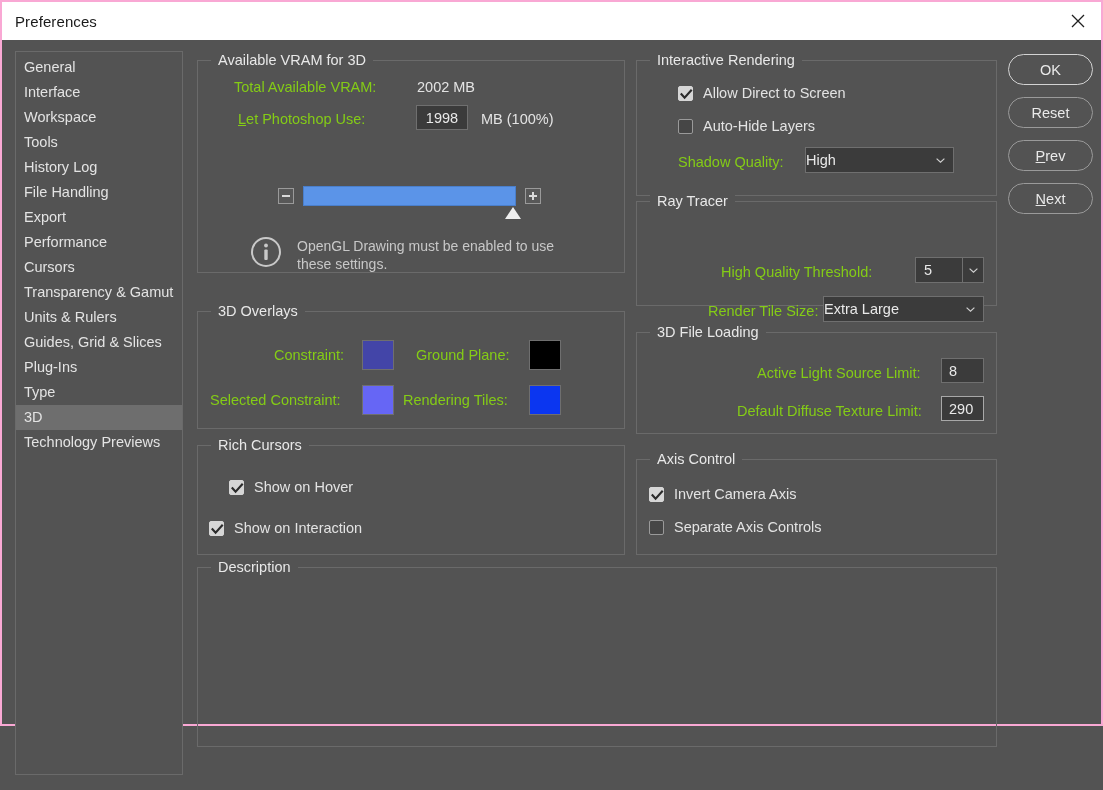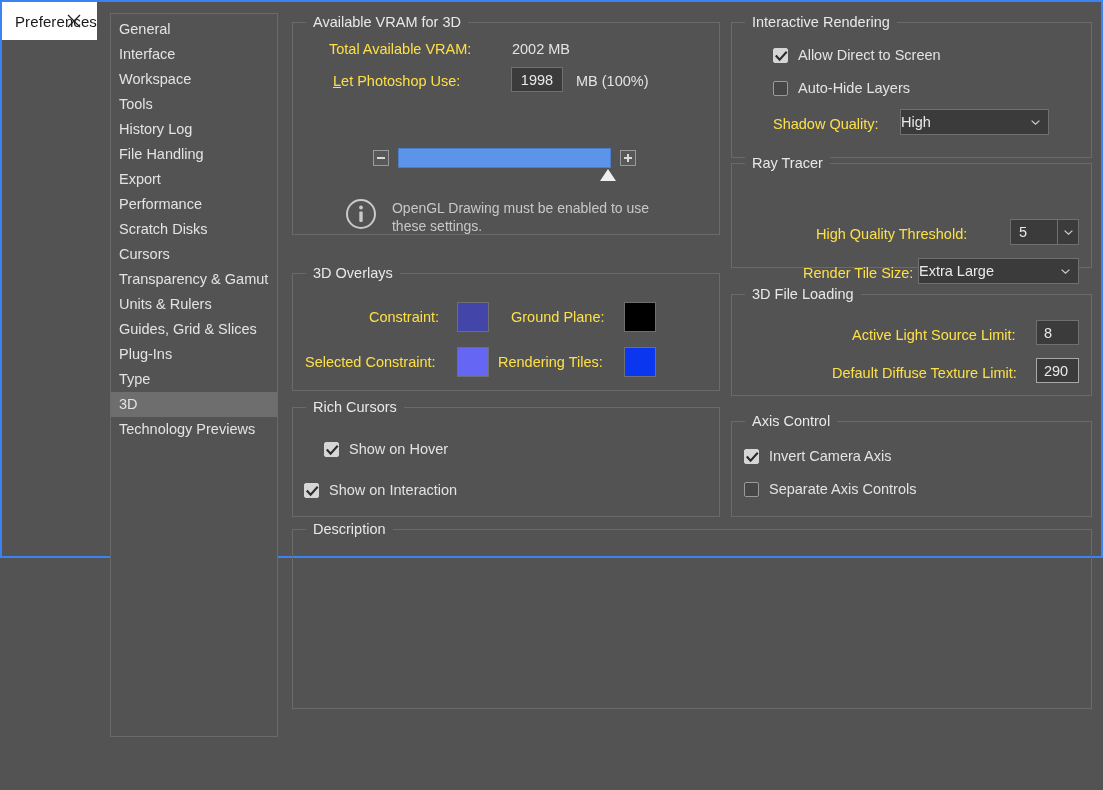--- a/index.html
+++ b/index.html
@@ -12,25 +12,26 @@
     height: 790px;
     overflow: hidden;
     font-family: "Liberation Sans", sans-serif;
     -webkit-font-smoothing: antialiased;
   }
 
   #window {
     position: absolute;
     left: 0; top: 0;
     width: 1103px;
-    height: 558px;
-    box-sizing: border-box;
-    border: 2px solid #3b82f6;
+    height: 726px;
+    box-sizing: border-box;
+    border: 2px solid #f9a8d4;
     background: #535353;
     display: flex;
+    flex-direction: column;
   }
 
   
   #titlebar {
     height: 38px;
     background: #ffffff;
     flex: 0 0 38px;
     display: flex;
     align-items: center;
     position: relative;
@@ -97,21 +98,21 @@
     background: #535353;
     font-size: 14.5px;
     color: #e8e8e8;
     white-space: nowrap;
     text-align: center;
   }
 
   
   .lbl {
     font-size: 14.5px;
-    color: #fde047;
+    color: #84cc16;
     white-space: nowrap;
   }
   .lbl-bright {
     color: #e3e3e3;
   }
   .val {
     font-size: 14.5px;
     color: #e3e3e3;
     white-space: nowrap;
   }
@@ -311,21 +312,20 @@
 
     <div id="sidebar">
       <div class="side-item">General</div>
       <div class="side-item">Interface</div>
       <div class="side-item">Workspace</div>
       <div class="side-item">Tools</div>
       <div class="side-item">History Log</div>
       <div class="side-item">File Handling</div>
       <div class="side-item">Export</div>
       <div class="side-item">Performance</div>
-      <div class="side-item">Scratch Disks</div>
       <div class="side-item">Cursors</div>
       <div class="side-item">Transparency &amp; Gamut</div>
       <div class="side-item">Units &amp; Rulers</div>
       <div class="side-item">Guides, Grid &amp; Slices</div>
       <div class="side-item">Plug-Ins</div>
       <div class="side-item">Type</div>
       <div class="side-item selected">3D</div>
       <div class="side-item">Technology Previews</div>
     </div>
 

